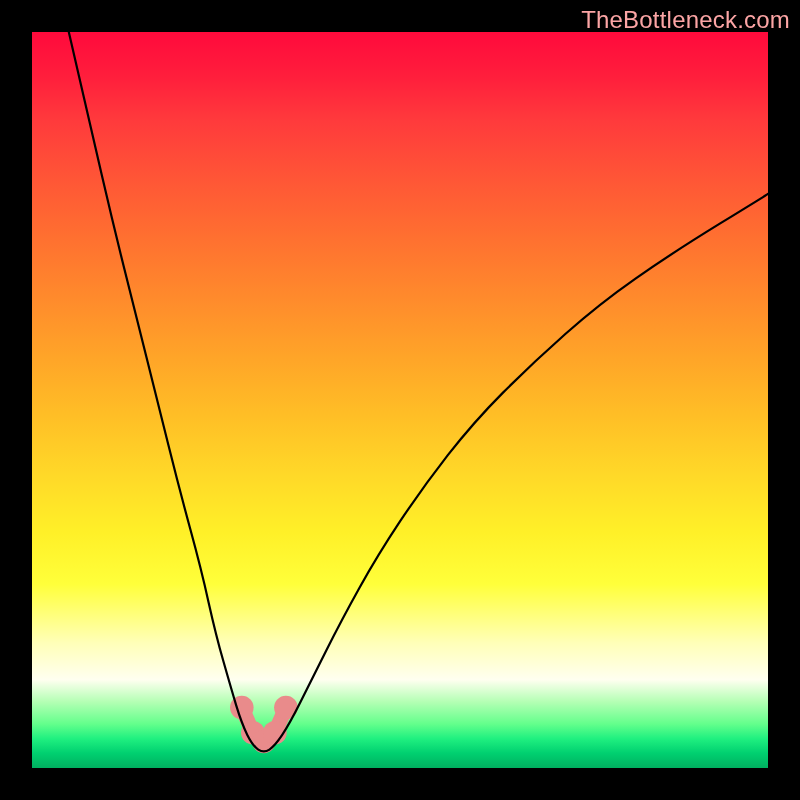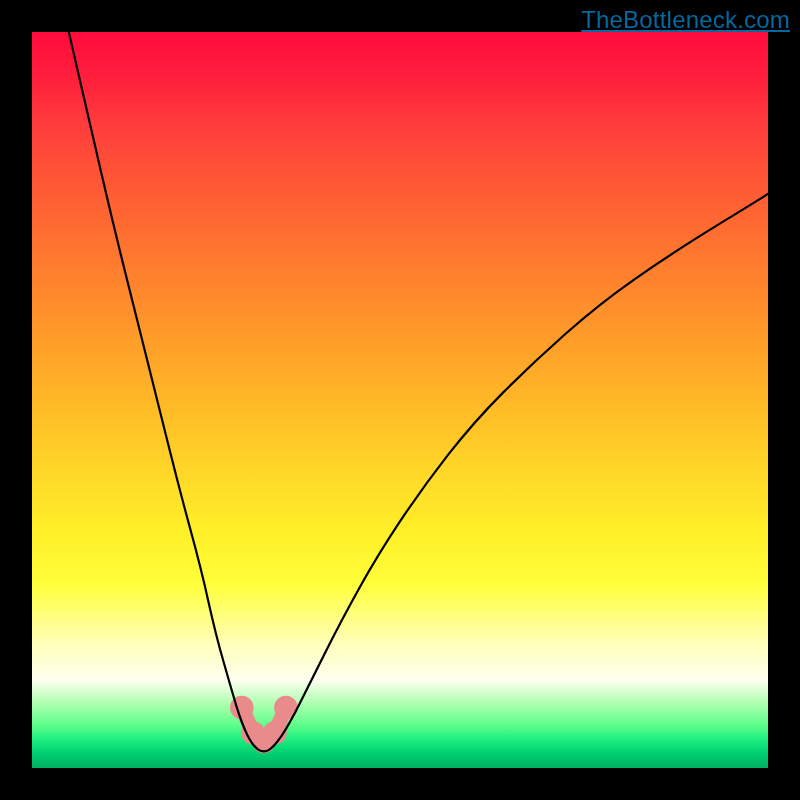--- a/index.html
+++ b/index.html
@@ -41,26 +41,25 @@
       #b4ffb4 91%,
       #64ff8c 94%,
       #20f080 96%,
       #00d070 98%,
       #00b060 100%);
   }
   .watermark {
     position: absolute;
     top: 6px;
     right: 10px;
-    color: #0369a1;
+    color: #fca5a5;
     font-size: 24px;
     font-weight: 500;
     letter-spacing: 0.2px;
     user-select: none;
-    text-decoration: underline;
   }
   svg.curve {
     position: absolute;
     left: 0;
     top: 0;
     width: 736px;
     height: 736px;
   }
 </style>
 </head>

